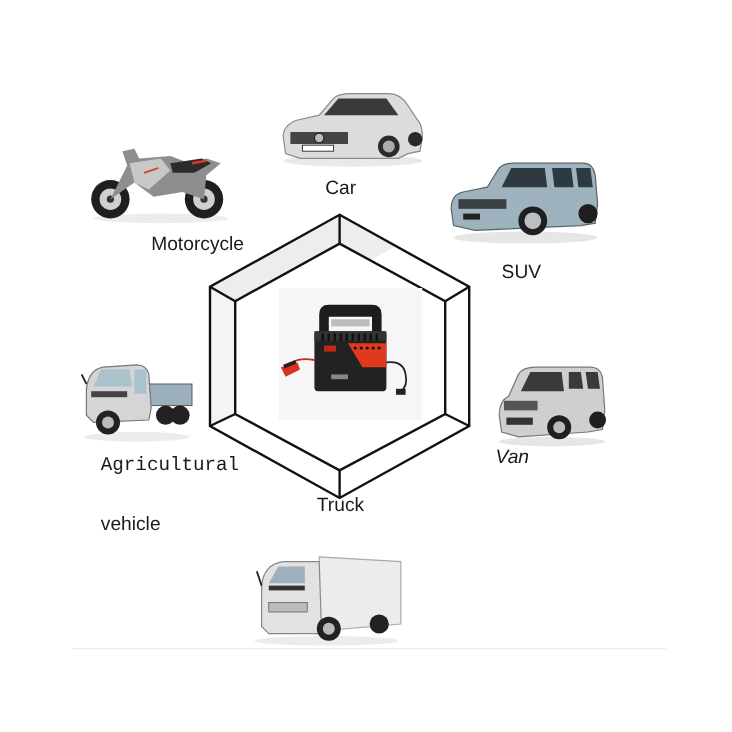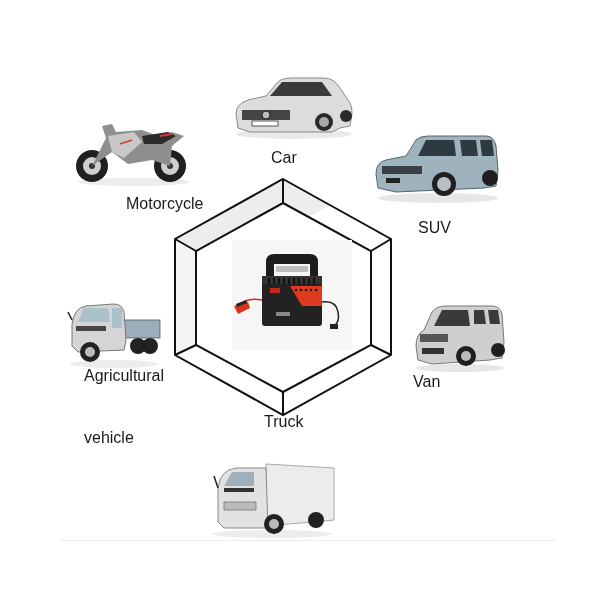--- a/index.html
+++ b/index.html
@@ -123,36 +123,36 @@
     <path d="M6 26 Q8 10 20 8 L48 6 Q56 6 58 14 L60 42 L58 52 L12 54 L6 48 Z" fill="#d5d5d5" stroke="#777" stroke-width="1"></path>
     <path d="M12 24 L18 10 L42 10 L44 24 Z" fill="#a9c2cc"></path>
     <rect x="46" y="10" width="10" height="20" fill="#a9c2cc"></rect>
     <rect x="10" y="28" width="30" height="5" fill="#444"></rect>
     <circle cx="24" cy="54" r="10" fill="#222"></circle>
       <circle cx="24" cy="54" r="5" fill="#bbb"></circle>
     <circle cx="72" cy="48" r="8" fill="#222"></circle>
       <circle cx="84" cy="48" r="8" fill="#222"></circle>
     <line x1="2" y1="14" x2="6" y2="22" stroke="#222" stroke-width="1.5"></line>
   </svg>
-  <div class="label" style="left:84px;top:368px;">Agricultural</div>
+  <div class="label" style="left:84px;top:380px;font-family:Liberation Mono, monospace;">Agricultural</div>
   <div class="label" style="left:84px;top:430px;">vehicle</div>
 
   <svg class="vehicle" style="left:412px;top:302px;" width="94" height="72" viewBox="0 0 94 72">
     <ellipse cx="48" cy="66" rx="44" ry="4" fill="#e6e6e6"></ellipse>
     <path d="M4 44 Q4 32 12 28 L20 10 Q24 4 34 4 L80 4 Q88 4 90 12 L92 40 L90 56 L78 58 L20 62 L6 58 Z" fill="#cfcfcf" stroke="#777" stroke-width="1"></path>
     <path d="M22 24 L30 8 L56 8 L58 24 Z" fill="#3a3a3a"></path>
     <path d="M62 8 L72 8 L74 22 L62 22 Z" fill="#3a3a3a"></path>
     <path d="M76 8 L86 8 L88 22 L78 22 Z" fill="#3a3a3a"></path>
     <rect x="8" y="32" width="28" height="8" fill="#555"></rect>
     <rect x="10" y="46" width="22" height="6" fill="#333"></rect>
     <circle cx="54" cy="54" r="10" fill="#1f1f1f"></circle>
       <circle cx="54" cy="54" r="5" fill="#bbb"></circle>
     <circle cx="86" cy="48" r="7" fill="#1f1f1f"></circle>
   </svg>
-  <div class="label" style="left:413px;top:374px;">Van</div>
+  <div class="label" style="left:413px;top:374px;font-style:italic;">Van</div>
 
   <svg class="vehicle" style="left:206px;top:458px;" width="130" height="82" viewBox="0 0 130 82">
     <ellipse cx="66" cy="76" rx="60" ry="4" fill="#ececec"></ellipse>
     <polygon points="60,6 128,10 128,62 60,68" fill="#ececec" stroke="#aaa" stroke-width="1"></polygon>
     <path d="M12 30 Q14 12 30 10 L60 10 L62 70 L18 70 L12 64 Z" fill="#e2e2e2" stroke="#888" stroke-width="1"></path>
     <path d="M18 28 L26 14 L48 14 L48 28 Z" fill="#9fb0bc"></path>
     <rect x="18" y="30" width="30" height="4" fill="#333"></rect>
     <rect x="18" y="44" width="32" height="8" fill="#bbb" stroke="#555" stroke-width="0.6"></rect>
     <line x1="8" y1="18" x2="12" y2="30" stroke="#222" stroke-width="1.5"></line>
     <circle cx="68" cy="66" r="10" fill="#222"></circle>

